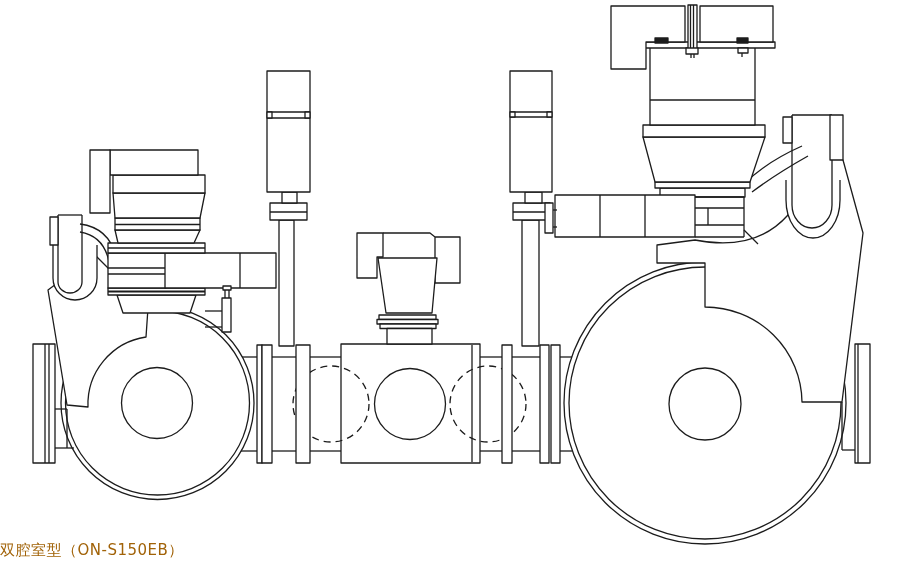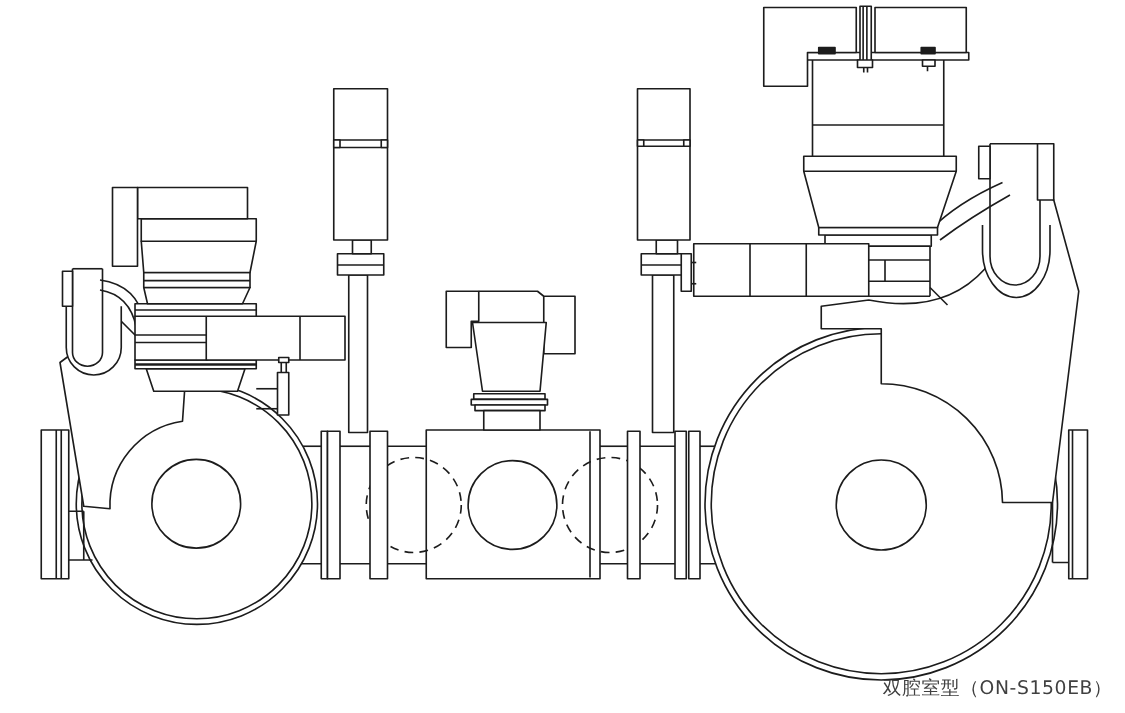--- a/index.html
+++ b/index.html
@@ -1,20 +1,20 @@
 <!DOCTYPE html>
 <html><head>
 <meta charset="utf-8">
 <style>
   html,body{margin:0;padding:0;background:#ffffff;}
   .stage{position:relative;width:900px;height:570px;background:#ffffff;overflow:hidden;
          font-family:"DejaVu Sans","Liberation Sans",sans-serif;}
   .drawing{position:absolute;left:0;top:0;}
-  .caption{position:absolute;left:0;top:541px;width:890px;text-align:right;
-           font-size:15px;color:#404040;letter-spacing:0.5px;}
+  .caption{position:absolute;left:0;top:541px;width:890px;text-align:left;
+           font-size:15px;color:#a16207;letter-spacing:0.5px;}
   svg *{vector-effect:non-scaling-stroke;}
 </style>
 </head>
 <body>
 
 <div class="stage">
 
   <svg class="drawing" width="900" height="570" viewBox="0 0 900 570" fill="none" stroke="#1c1c1c" stroke-width="1.3" stroke-linejoin="round" stroke-linecap="butt">
 
     <g>

